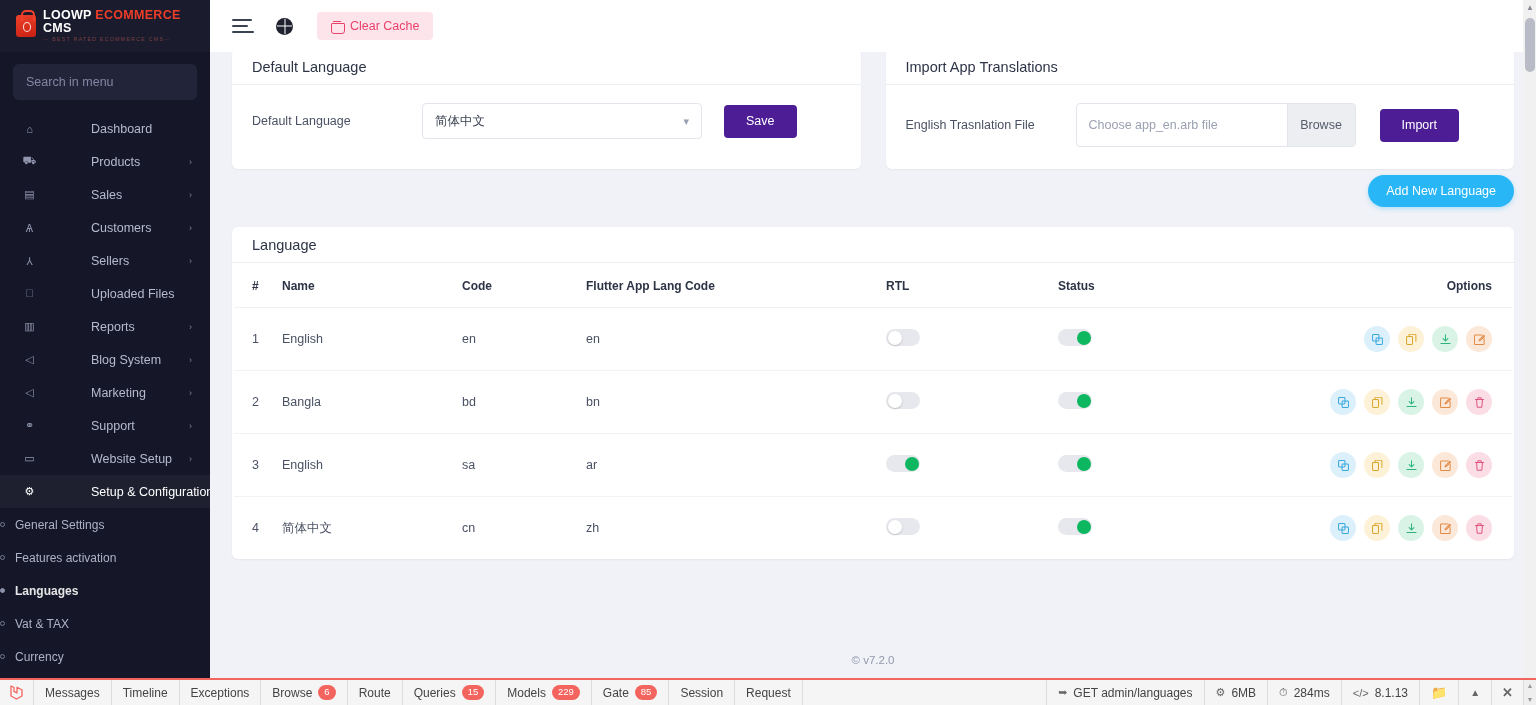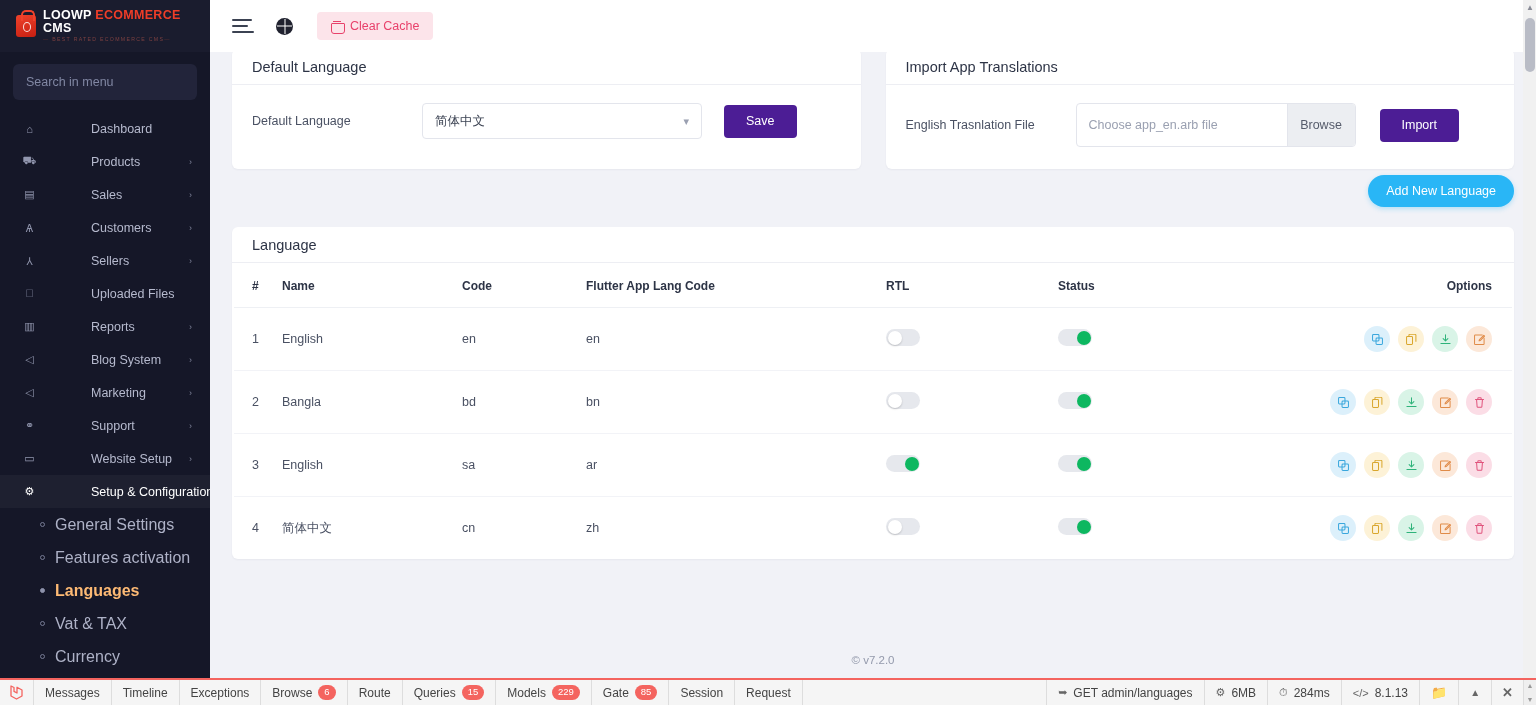--- a/index.html
+++ b/index.html
@@ -100,27 +100,27 @@
     width: 15px; margin-right: 9px; flex: none;
     display: flex; align-items: center; justify-content: center;
     font-size: 11px; color: #9196ae;
   }
   .mi .lbl { flex: 1; white-space: nowrap; margin-left: 45px; }
   .mi .chev { font-size: 9px; color: #80859c; }
   .mi.active { color: #fff; background: rgba(255,255,255,.04); }
   .mi.active .ico { color: #fff; }
   .sub {
     height: 33px; display: flex; align-items: center;
-    padding-left: 40px; color: #aeb2c7; font-size: 16px; cursor: pointer;
+    color: #aeb2c7; font-size: 12px; cursor: pointer;
   }
   .sub .dot {
     width: 5px; height: 5px; border-radius: 50%;
     border: 1px solid #767b94; margin-right: 10px; flex: none;
   }
-  .sub.cur { color: #fdba74; font-weight: 600; }
+  .sub.cur { color: #e5e5e5; font-weight: 600; }
   .sub.cur .dot { background: #8d92ab; border-color: #8d92ab; }
 
   
   .topbar {
     position: absolute; left: 210px; top: 0; right: 8px; height: 52px;
     background: #fff; z-index: 30;
     display: flex; align-items: center; padding: 0 18px 0 22px;
   }
   .burger { width: 22px; cursor: pointer; }
   .burger i {

